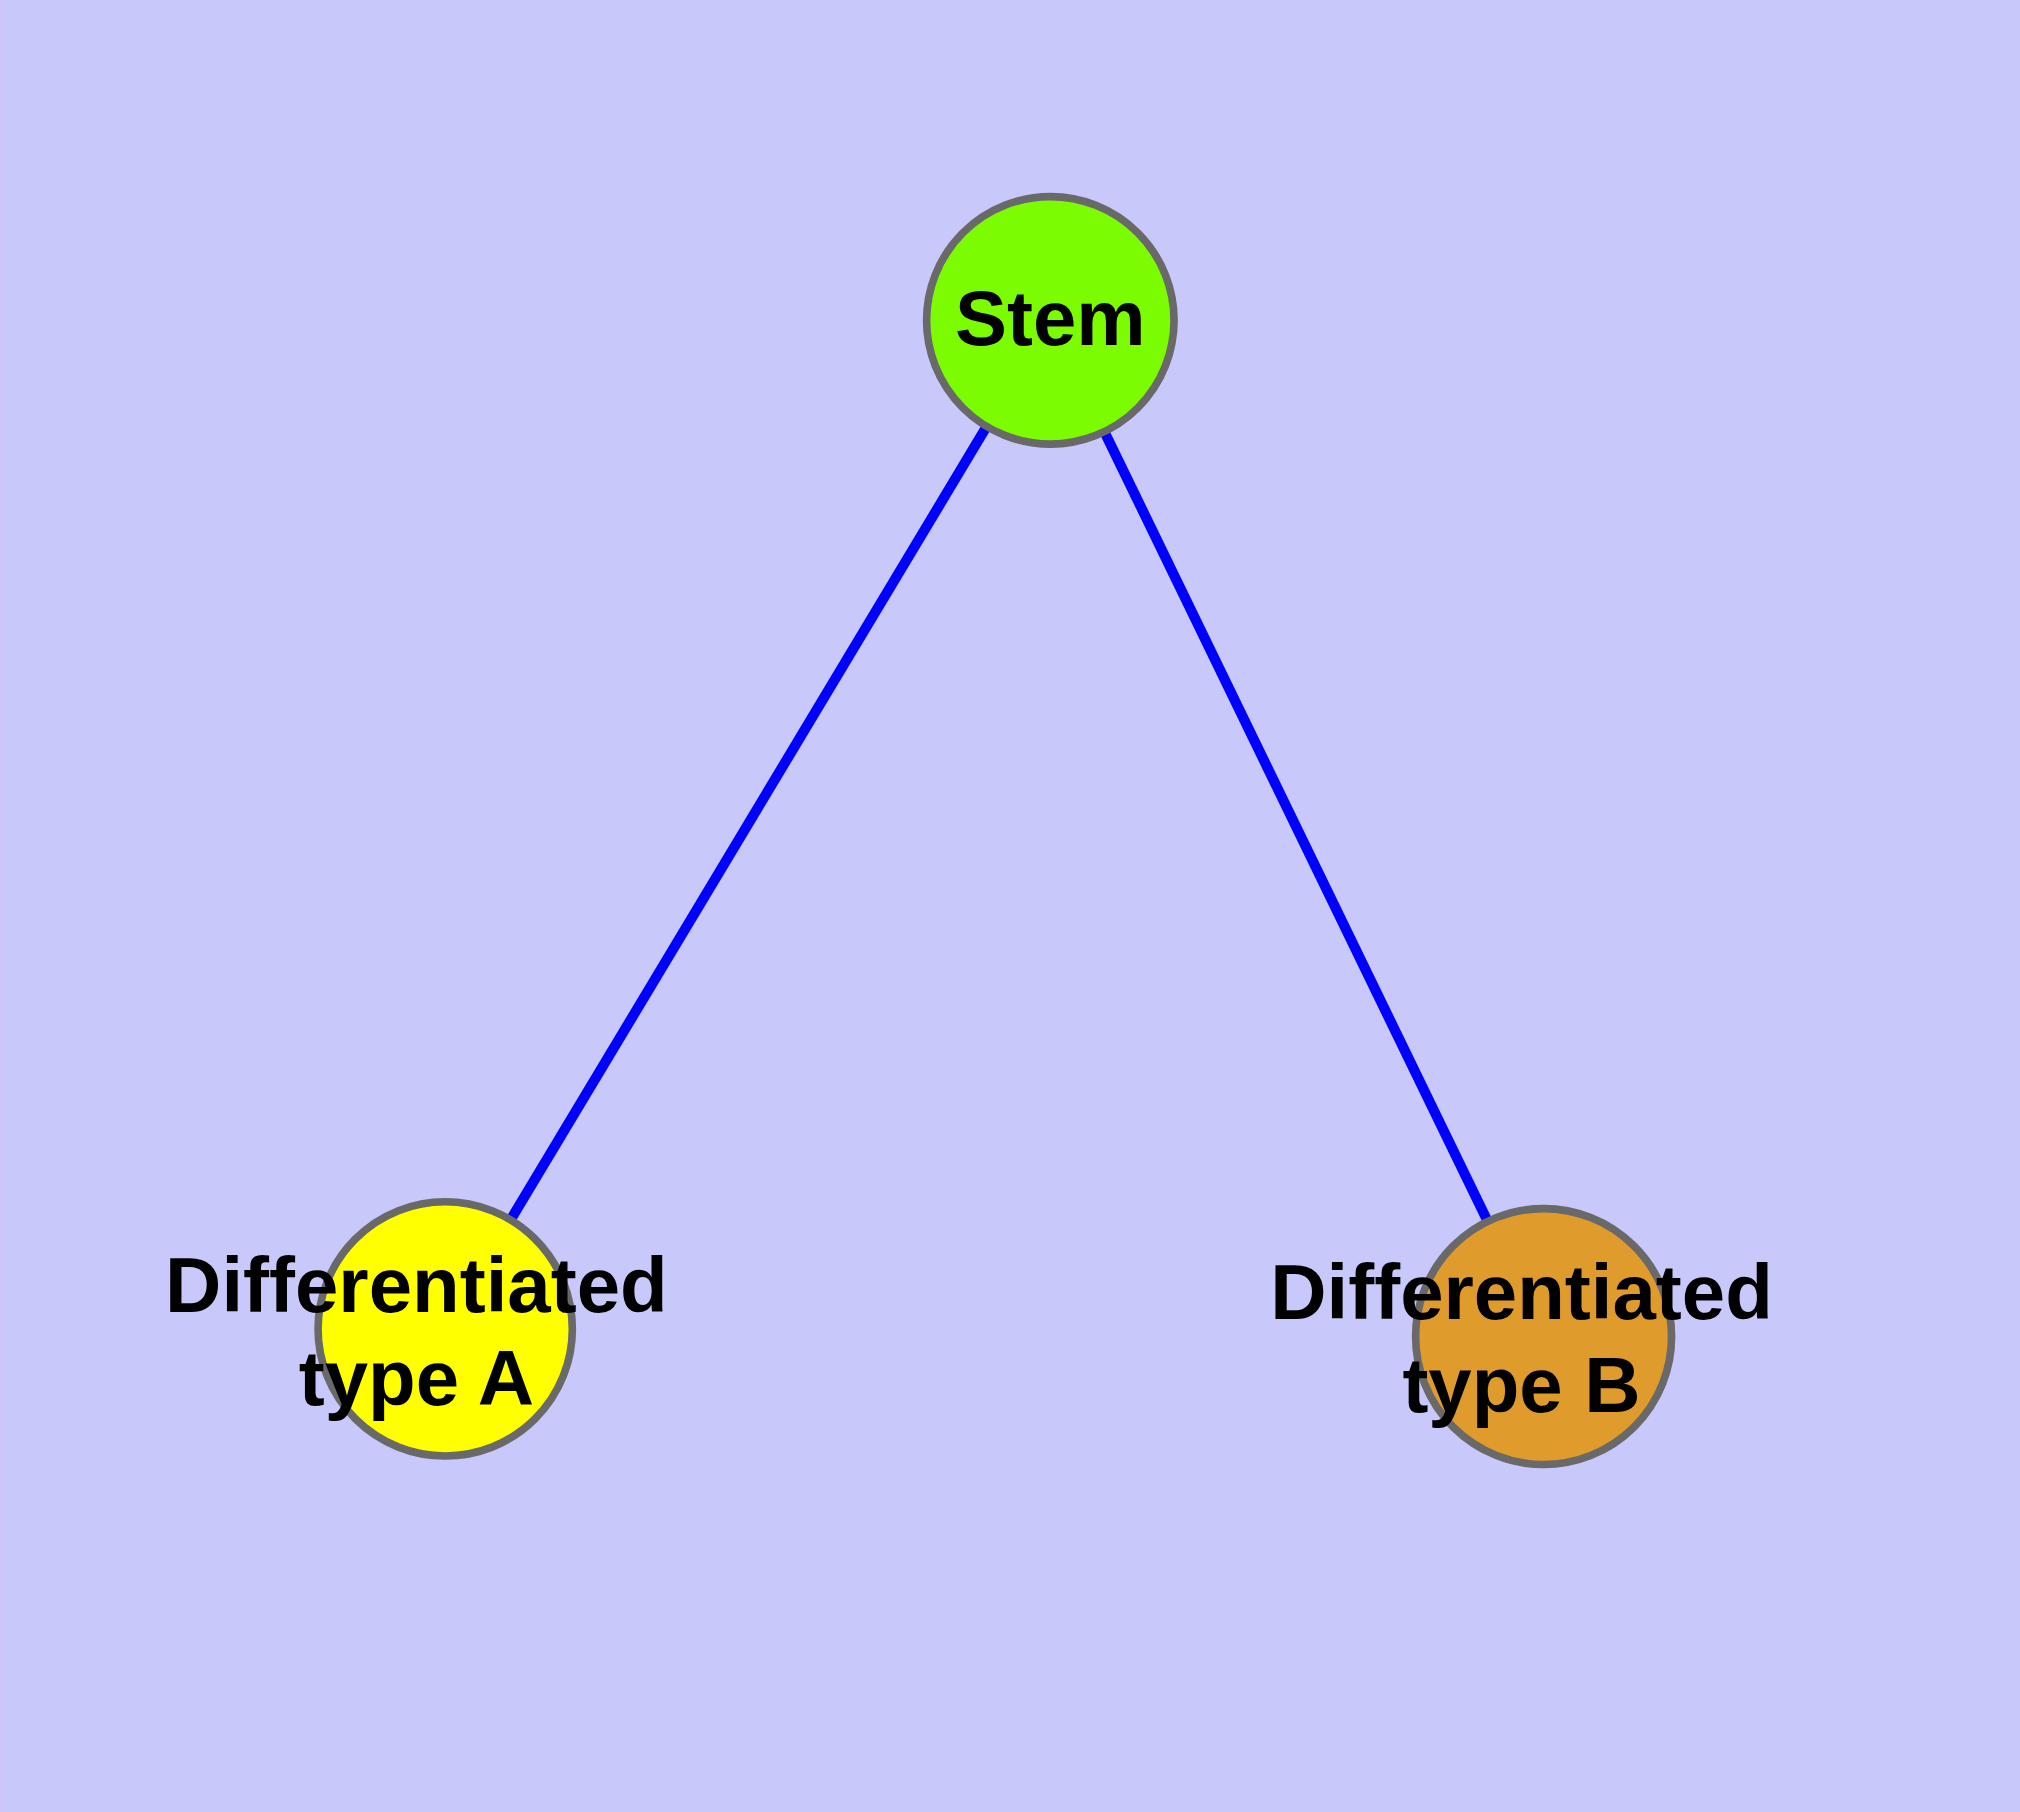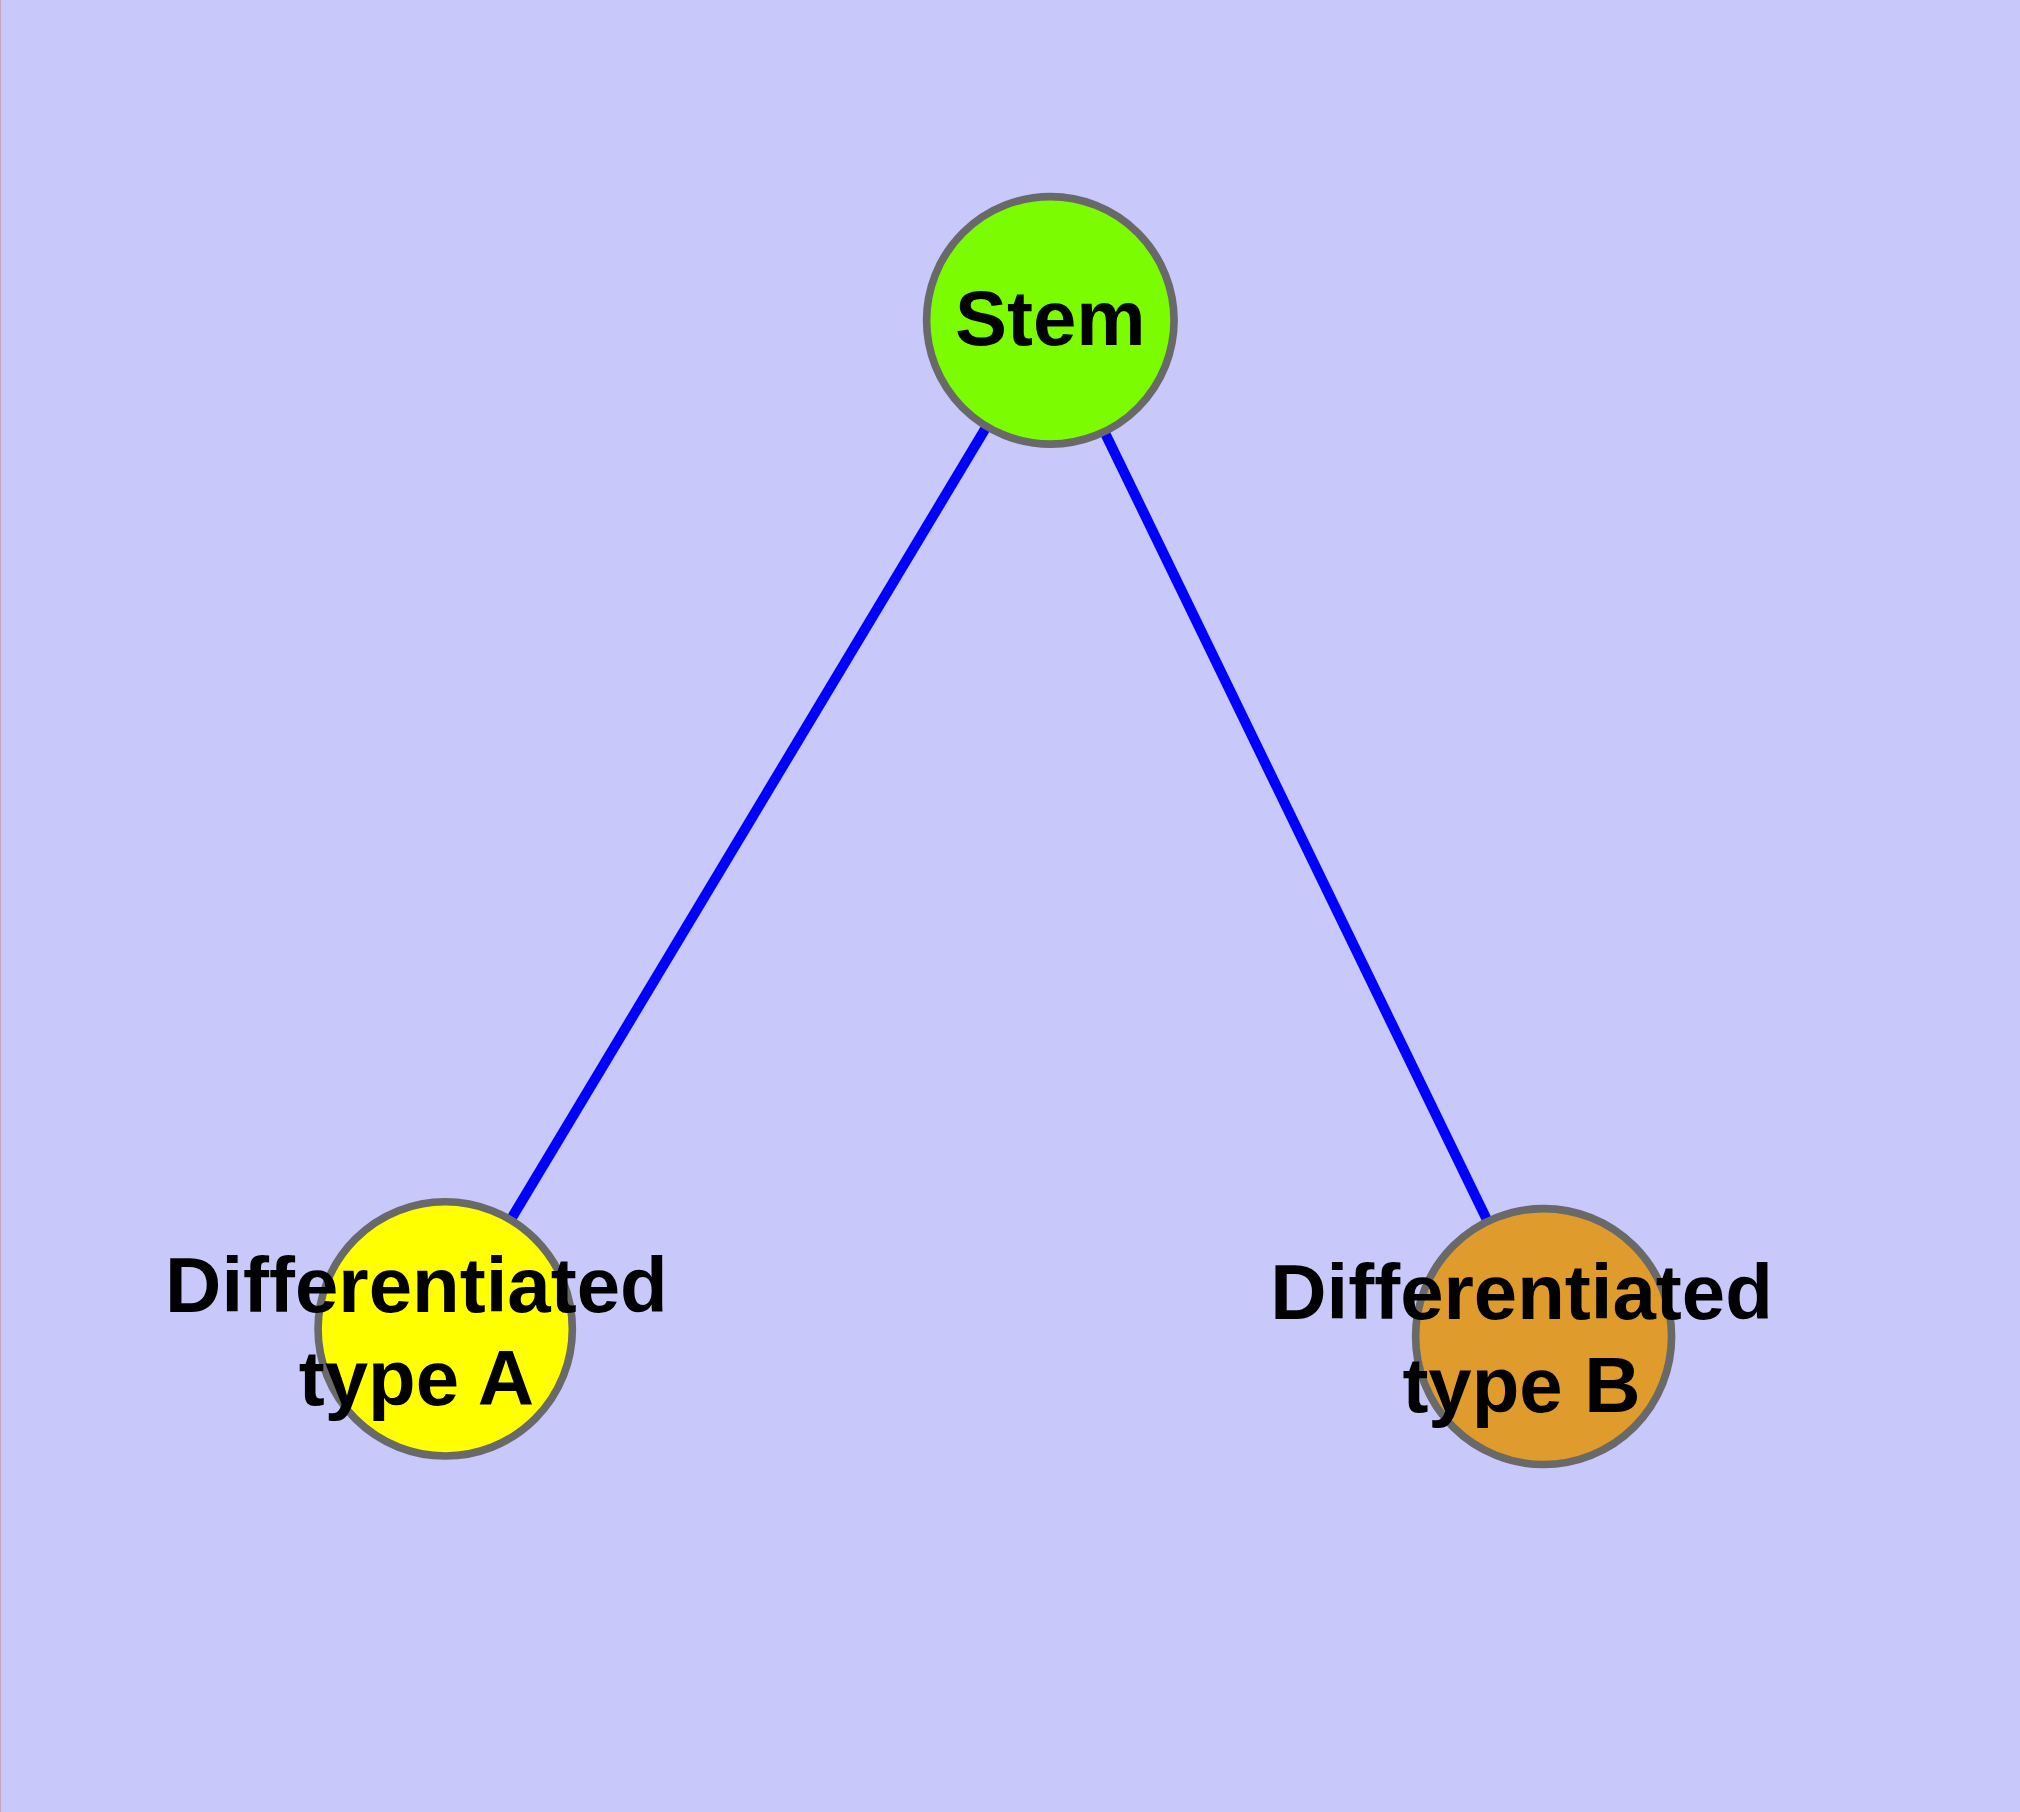--- a/index.html
+++ b/index.html
@@ -10,21 +10,21 @@
     height: 1812px;
     overflow: hidden;
   }
   body {
     font-family: "Liberation Sans", sans-serif;
   }
   #canvas-root {
     position: relative;
     width: 2021px;
     height: 1812px;
-    background: #c2410c;
+    background: #f0abfc;
   }
   #graph-svg {
     position: absolute;
     top: 0;
     left: 0;
     width: 2021px;
     height: 1812px;
     display: block;
   }
   .node-label {

